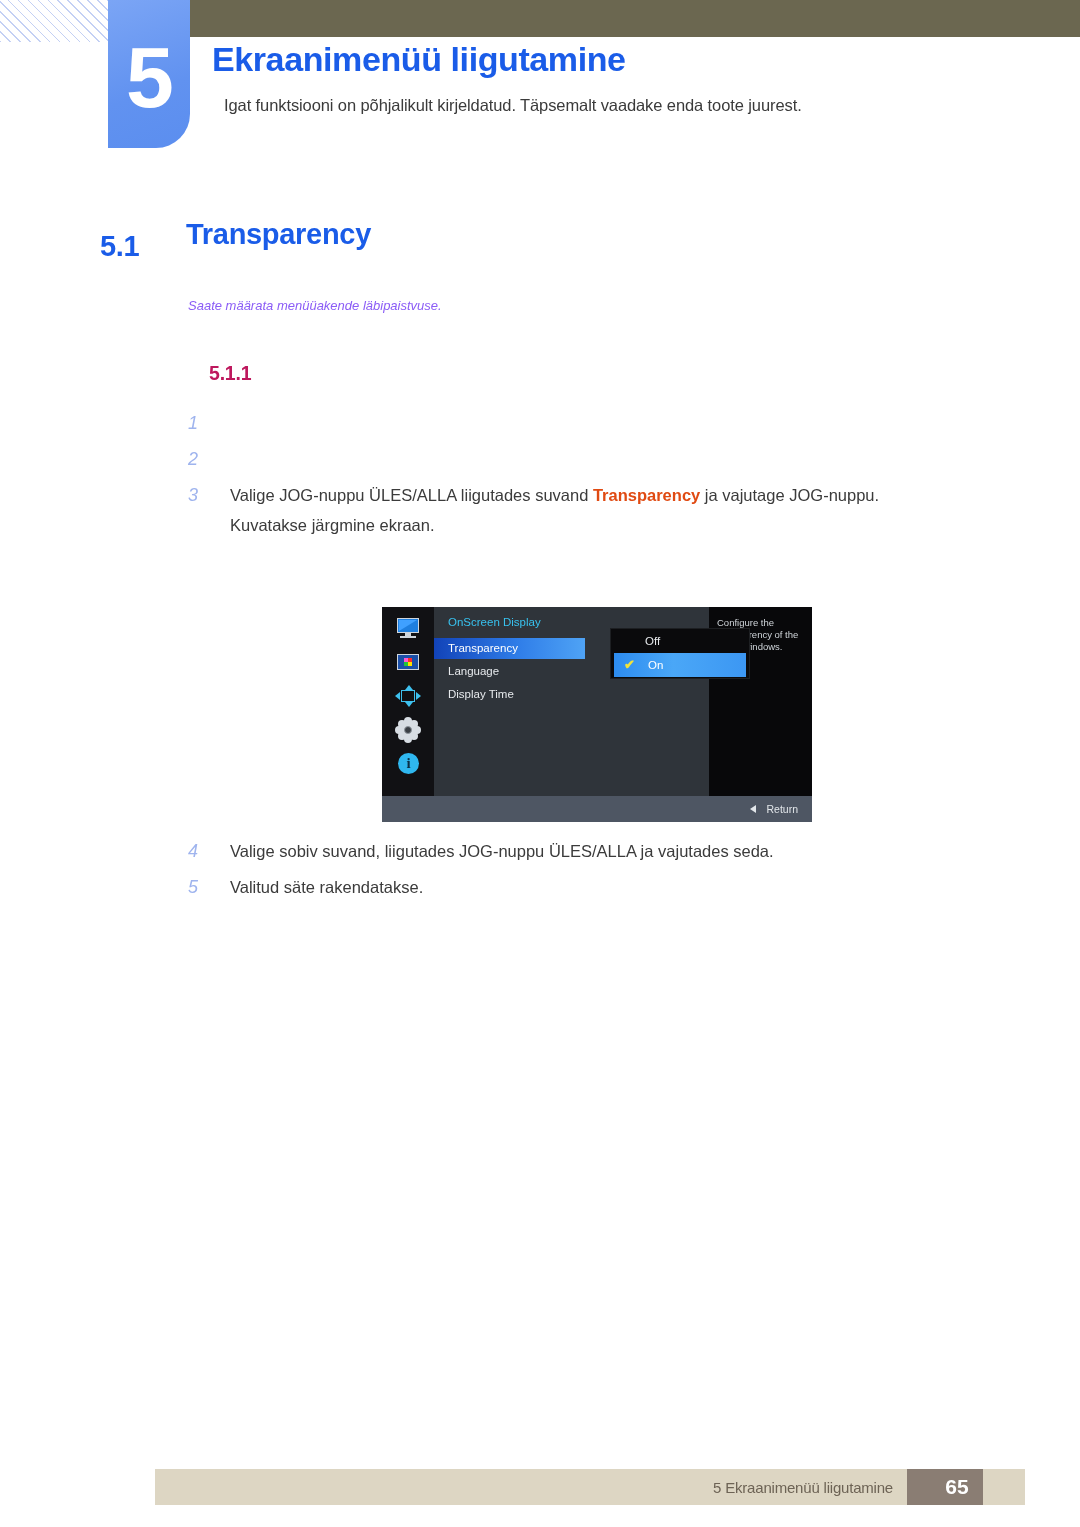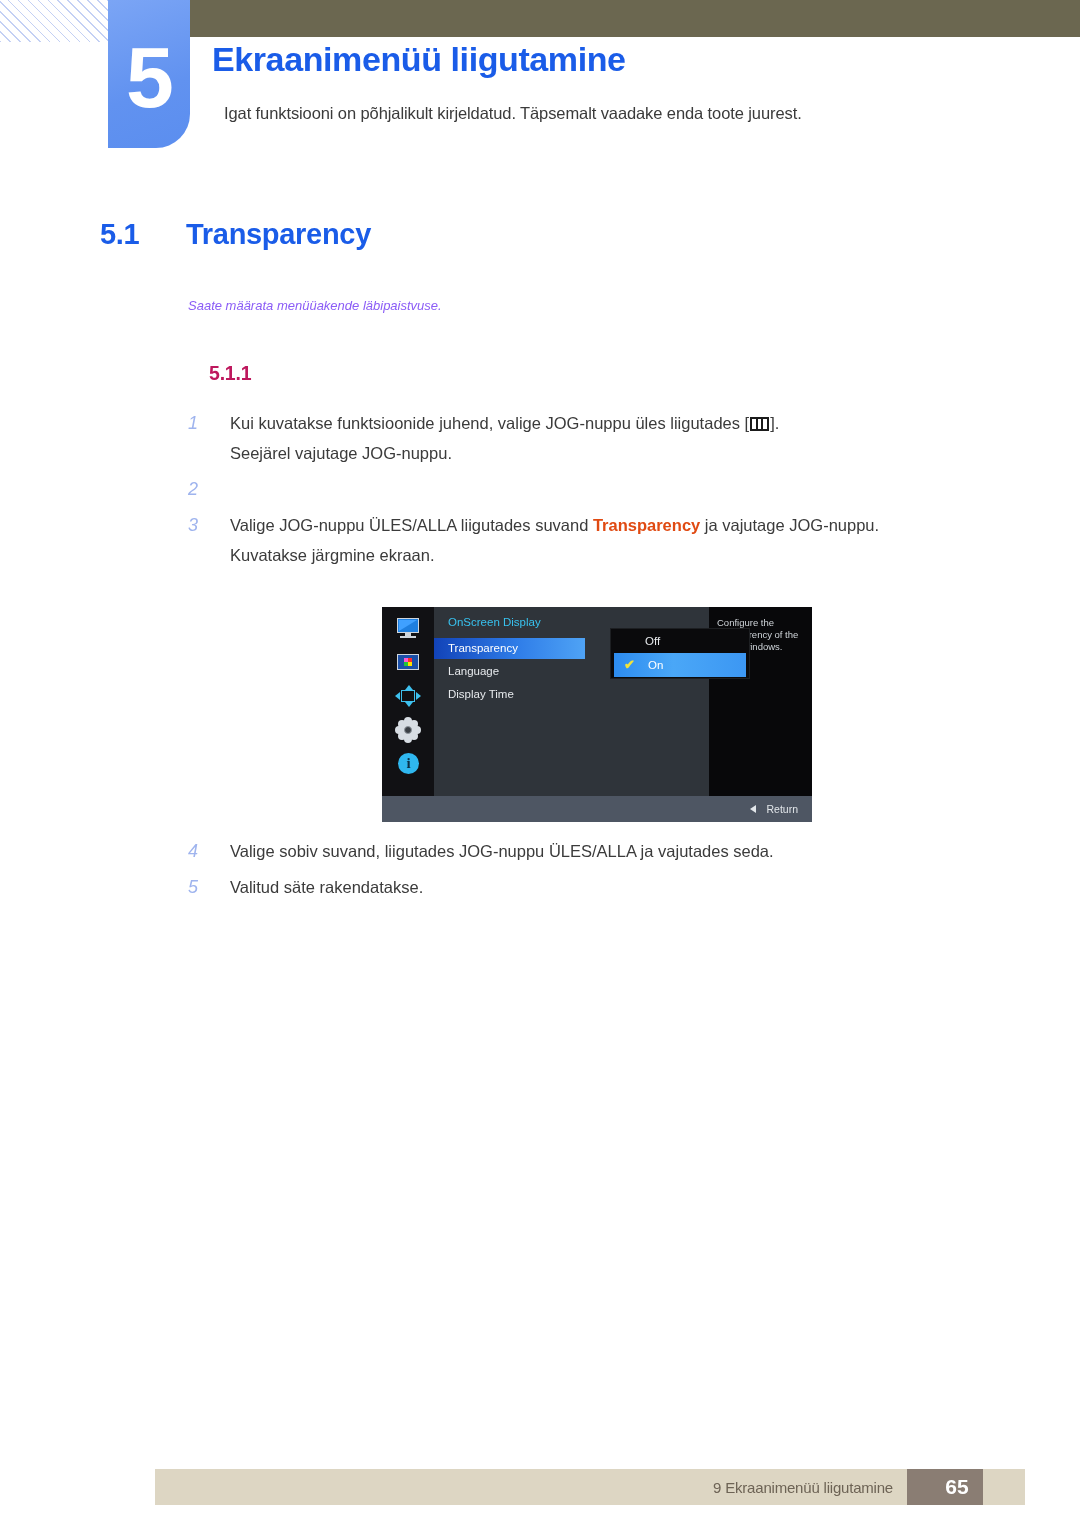--- a/index.html
+++ b/index.html
@@ -61,38 +61,38 @@
   .chapter-title {
     position: absolute;
     left: 212px; top: 40px;
     font-size: 34px;
     font-weight: bold;
     color: #1a5ce8;
     letter-spacing: -0.4px;
   }
   .chapter-sub {
     position: absolute;
-    left: 224px; top: 104px;
+    left: 224px; top: 96px;
     font-size: 16.5px;
     color: #3b3b3b;
     letter-spacing: -0.1px;
   }
 
   
   .sec-h1 {
     position: absolute;
     left: 100px; top: 218px;
     font-size: 29px;
     font-weight: bold;
     color: #1a5ce8;
     display: flex;
     gap: 0px;
     letter-spacing: -0.3px;
   }
-  .sec-h1 .numcol { width: 86px; display: inline-block; }
+  .sec-h1 .numcol { width: 86px; display: inline-block; margin-top: 12px; }
 
   .sec-para {
     position: absolute;
     left: 188px; top: 298px;
     font-size: 13px;
     color: #8b5cf6;
     font-style: italic;
   }
 
   .sec-h2 {
@@ -422,24 +422,20 @@
 <div class="sec-para">Saate määrata menüüakende läbipaistvuse.</div>
 
 <div class="sec-h2">
   <span class="numcol">5.1.1</span>
 </div>
 
 <div class="steps">
 
   <div class="step">
     <div class="n">1</div>
-    <div class="body">
-      <span>Kui kuvatakse funktsioonide juhend, valige JOG-nuppu üles liigutades [</span><span class="menu-glyph"></span><span>].</span>
-      <span class="cont">Seejärel vajutage JOG-nuppu.</span>
-    </div>
   </div>
 
   <div class="step">
     <div class="n">2</div>
   </div>
 
   <div class="step">
     <div class="n">3</div>
     <div class="body">
       <span>Valige JOG-nuppu ÜLES/ALLA liigutades suvand </span><span class="hl">Transparency</span><span> ja vajutage JOG-nuppu.</span>
@@ -516,15 +512,15 @@
   </div>
 
   <div class="step">
     <div class="n">5</div>
     <div class="body">Valitud säte rakendatakse.</div>
   </div>
 
 </div>
 
 <div class="footer">
-  <span class="ftext">9 Ekraanimenüü liigutamine</span>
+  <span class="ftext">5 Ekraanimenüü liigutamine</span>
   <span class="pagebox">65</span>
 </div>
 
 </body></html>

